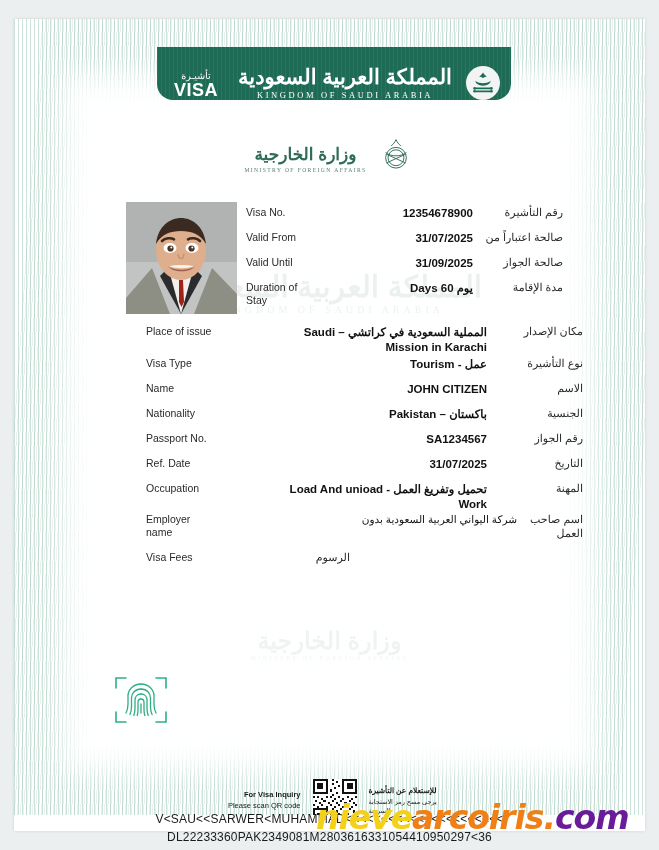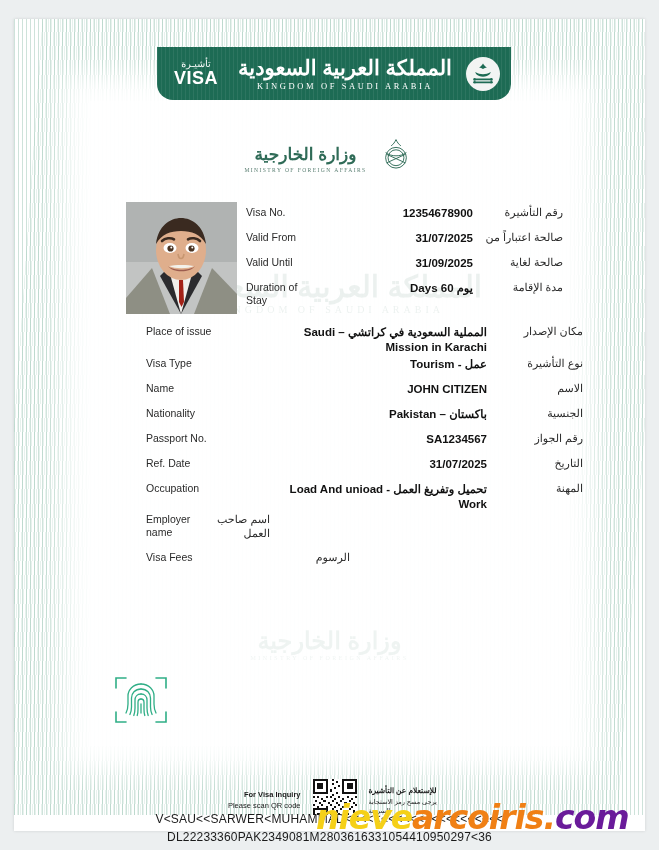--- a/index.html
+++ b/index.html
@@ -64,21 +64,21 @@
   
   .header-bar {
     position: absolute;
     left: 143px;
     top: 28px;
     width: 354px;
     height: 53px;
     background: #1d6b54;
     border-radius: 0 0 16px 16px;
     display: flex;
-    align-items: center;
+    align-items: flex-end;
     overflow: hidden;
   }
   .header-bar::before{
     content:"";
     position:absolute; inset:0;
     background-image: repeating-linear-gradient(90deg,
       rgba(255,255,255,.07) 0px, rgba(255,255,255,.07) 1px,
       rgba(0,0,0,0) 1px, rgba(0,0,0,0) 4px);
   }
   .hdr-visa {
@@ -395,21 +395,21 @@
       <div class="lbl-ar">رقم التأشيرة</div>
     </div>
     <div class="row">
       <div class="lbl-en">Valid From</div>
       <div class="val">31/07/2025</div>
       <div class="lbl-ar">صالحة اعتباراً من</div>
     </div>
     <div class="row">
       <div class="lbl-en">Valid Until</div>
       <div class="val">31/09/2025</div>
-      <div class="lbl-ar">صالحة لغاية</div>
+      <div class="lbl-ar">صالحة الجواز</div>
     </div>
     <div class="row tall">
       <div class="lbl-en" style="max-width:58px">Duration of Stay</div>
       <div class="val mixed">يوم Days 60</div>
       <div class="lbl-ar">مدة الإقامة</div>
     </div>
   </div>
 
   <div class="fields" style="top:305px;">
     <div class="row tall">
@@ -442,20 +442,21 @@
       <div class="val">31/07/2025</div>
       <div class="lbl-ar">التاريخ</div>
     </div>
     <div class="row">
       <div class="lbl-en">Occupation</div>
       <div class="val mixed">تحميل وتفريغ العمل - Load And unioad Work</div>
       <div class="lbl-ar">المهنة</div>
     </div>
     <div class="row tall">
       <div class="lbl-en" style="max-width:62px">Employer name</div>
+      <div class="val light mixed">شركة اليواني العربية السعودية بدون</div>
       <div class="lbl-ar" style="max-width:62px">اسم صاحب العمل</div>
     </div>
     <div class="row" style="margin-top:6px">
       <div class="lbl-en">Visa Fees</div>
       <div class="lbl-ar">الرسوم</div>
     </div>
   </div>
 
   <div class="fingerprint">
     <svg viewBox="0 0 54 52" width="54" height="52" aria-hidden="true">

